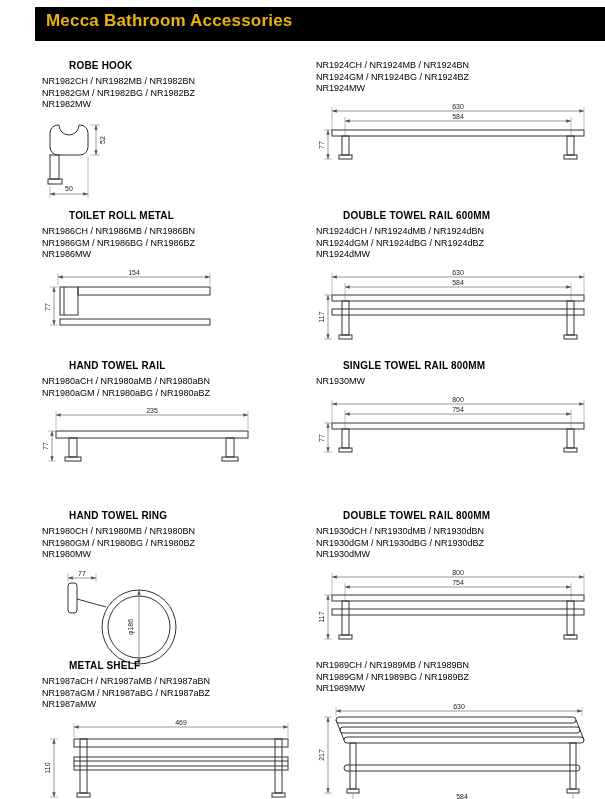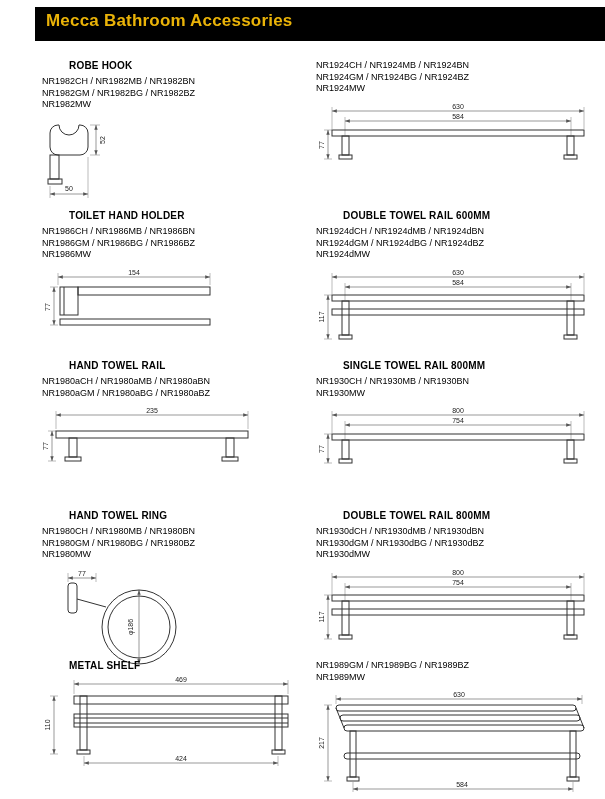--- a/index.html
+++ b/index.html
@@ -96,21 +96,21 @@
         <rect class="obj" x="10" y="27" width="252" height="6"></rect>
         <rect class="obj" x="20" y="33" width="7" height="19"></rect>
         <rect class="obj" x="17" y="52" width="13" height="4"></rect>
         <rect class="obj" x="245" y="33" width="7" height="19"></rect>
         <rect class="obj" x="242" y="52" width="13" height="4"></rect>
       </g>
     </svg>
   </section>
 
   <section class="product">
-    <h2 class="ptitle">TOILET HAND HOLDER</h2>
+    <h2 class="ptitle">TOILET ROLL METAL</h2>
     <div class="codes">
       <div>NR1986CH / NR1986MB / NR1986BN</div>
       <div>NR1986GM / NR1986BG / NR1986BZ</div>
       <div>NR1986MW</div>
     </div>
     <svg class="diagram" width="176" height="64" viewBox="-6 0 176 64">
       <defs>
           <marker id="a3" viewBox="0 0 10 10" refX="10" refY="5" markerWidth="8" markerHeight="8" orient="auto-start-reverse">
             <path d="M0,1.5 L10,5 L0,8.5 Z" fill="#555"></path>
           </marker>
@@ -200,21 +200,20 @@
         <rect class="obj" x="17" y="50" width="16" height="4"></rect>
         <rect class="obj" x="178" y="31" width="8" height="19"></rect>
         <rect class="obj" x="174" y="50" width="16" height="4"></rect>
       </g>
     </svg>
   </section>
 
   <section class="product">
     <h2 class="ptitle">SINGLE TOWEL RAIL 800MM</h2>
     <div class="codes">
-      <div>NR1930CH / NR1930MB / NR1930BN</div>
       <div>NR1930MW</div>
     </div>
     <svg class="diagram" width="278" height="62" viewBox="-6 0 278 62">
       <defs>
           <marker id="a6" viewBox="0 0 10 10" refX="10" refY="5" markerWidth="8" markerHeight="8" orient="auto-start-reverse">
             <path d="M0,1.5 L10,5 L0,8.5 Z" fill="#555"></path>
           </marker>
         </defs>
       <g>
         <line class="ext" x1="10" y1="4" x2="10" y2="26"></line>
@@ -303,20 +302,25 @@
         <rect class="obj" x="20" y="32" width="7" height="34"></rect>
         <rect class="obj" x="17" y="66" width="13" height="4"></rect>
         <rect class="obj" x="245" y="32" width="7" height="34"></rect>
         <rect class="obj" x="242" y="66" width="13" height="4"></rect>
       </g>
     </svg>
   </section>
 
   <section class="product">
     <h2 class="ptitle">METAL SHELF</h2>
+    <div class="codes">
+      <div>NR1987aCH / NR1987aMB / NR1987aBN</div>
+      <div>NR1987aGM / NR1987aBG / NR1987aBZ</div>
+      <div>NR1987aMW</div>
+    </div>
     <svg class="diagram" width="250" height="96" viewBox="-6 0 250 96">
       <defs>
           <marker id="a9" viewBox="0 0 10 10" refX="10" refY="5" markerWidth="8" markerHeight="8" orient="auto-start-reverse">
             <path d="M0,1.5 L10,5 L0,8.5 Z" fill="#555"></path>
           </marker>
         </defs>
       <g>
         <line class="ext" x1="26" y1="4" x2="26" y2="18"></line>
         <line class="ext" x1="240" y1="4" x2="240" y2="18"></line>
         <line class="dim" x1="26" y1="8" x2="240" y2="8" marker-start="url(#a9)" marker-end="url(#a9)"></line>
@@ -338,20 +342,21 @@
         <rect class="obj" x="224" y="74" width="13" height="4"></rect>
         <rect class="obj" x="26" y="38" width="214" height="13"></rect>
         <line class="obj" x1="26" y1="42" x2="240" y2="42"></line>
         <line class="obj" x1="26" y1="47" x2="240" y2="47"></line>
       </g>
     </svg>
   </section>
 
   <section class="product">
     <div class="codes">
+      <div>NR1989CH / NR1989MB / NR1989BN</div>
       <div>NR1989GM / NR1989BG / NR1989BZ</div>
       <div>NR1989MW</div>
     </div>
     <svg class="diagram" width="278" height="104" viewBox="-6 0 278 104">
       <defs>
           <marker id="a10" viewBox="0 0 10 10" refX="10" refY="5" markerWidth="8" markerHeight="8" orient="auto-start-reverse">
             <path d="M0,1.5 L10,5 L0,8.5 Z" fill="#555"></path>
           </marker>
         </defs>
       <g>

